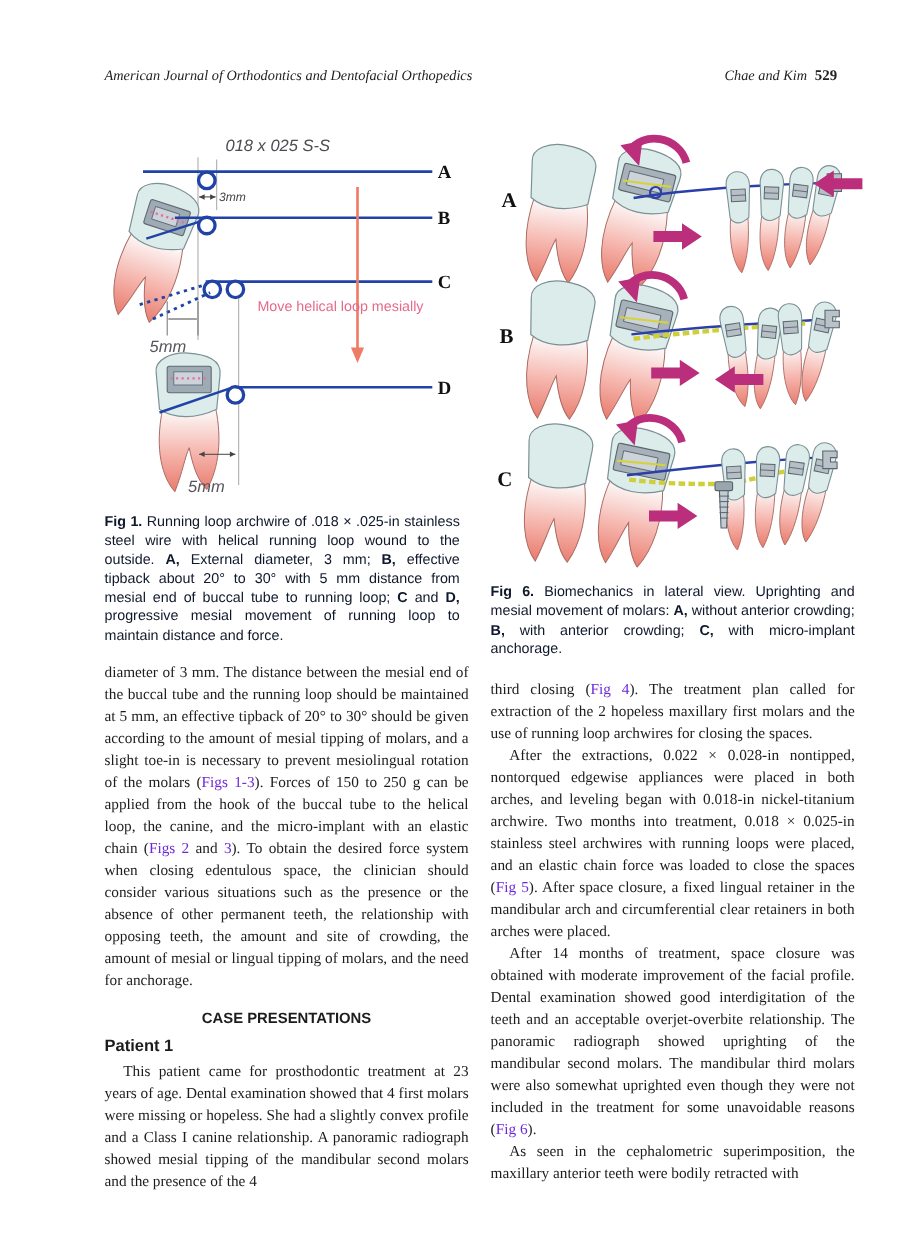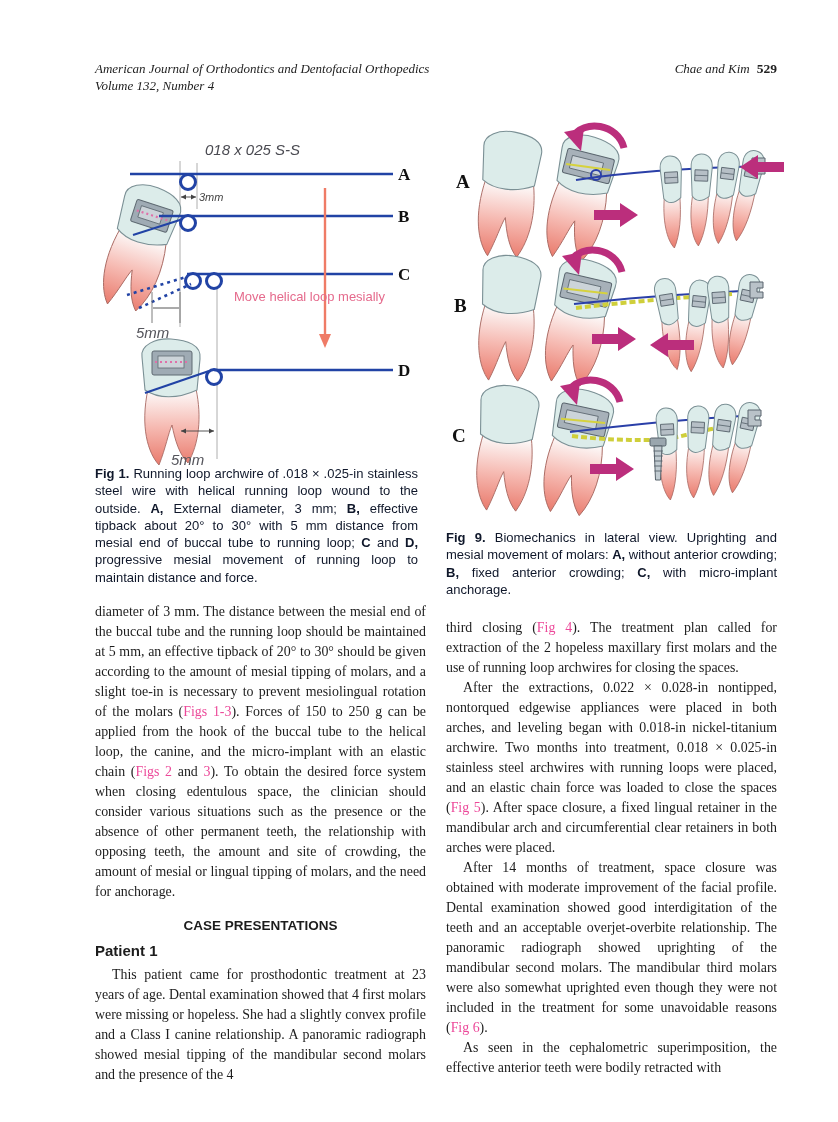--- a/index.html
+++ b/index.html
@@ -1,52 +1,51 @@
 <!DOCTYPE html>
 <html><head>
 <meta charset="utf-8">
 <style>
   html,body{margin:0;padding:0;background:#ffffff;}
   .page{position:relative;width:838px;height:1122px;background:#fff;overflow:hidden;
         font-family:"Liberation Serif",serif;color:#1c1c1c;margin-left:12px;}
   
   .hdr-left{position:absolute;left:83px;top:61px;font-style:italic;font-size:13px;line-height:16.5px;color:#222;}
-  .hdr-right{position:absolute;top:61px;left:434px;width:331px;text-align:right;font-size:13px;color:#222;}
+  .hdr-right{position:absolute;top:61px;left:418px;width:331px;text-align:right;font-size:13px;color:#222;}
   .hdr-right .authors{font-style:italic;}
   .hdr-right .pagenum{font-weight:bold;font-style:normal;font-size:13.5px;margin-left:7px;}
   
-  .fig1-wrap{position:absolute;left:75px;top:131px;width:340px;height:348px;}
+  .fig1-wrap{position:absolute;left:75px;top:113px;width:340px;height:348px;}
   .fig2-wrap{position:absolute;left:434px;top:118px;width:341px;height:398px;}
   
   .caption{position:absolute;font-family:Liberation Sans, sans-serif;font-size:13px;line-height:17.3px;
            text-align:justify;color:#0f172a;}
   #fig1-caption{left:83px;top:465px;width:323px;}
   #fig2-caption{left:434px;top:529px;width:331px;}
   
   .bodycol{position:absolute;width:331px;font-size:13.9px;line-height:20px;text-align:justify;}
   #left-body{left:83px;top:602px;}
   #right-body{left:434px;top:618px;}
   .para{margin:0;font-family:Liberation Serif, serif;}
   .para.indent{text-indent:17px;}
   .sec-heading{font-family:"Liberation Sans",sans-serif;font-weight:bold;font-size:13.5px;
                margin-top:14px;margin-bottom:0;text-align:center;}
   .sub-heading{font-family:"Liberation Sans",sans-serif;font-weight:bold;font-size:15px;
                margin-top:5px;margin-bottom:4px;text-align:left;}
   .seg-bold{font-weight:bold;}
-  .fig-link{color:#ec4899;}
+  .fig-link{color:#6d28d9;}
   svg{display:block;}
 </style>
 </head>
 <body>
 
 <div class="page">
 
   <div class="hdr-left">
     <div>American Journal of Orthodontics and Dentofacial Orthopedics</div>
-    <div>Volume 132, Number 4</div>
   </div>
   <div class="hdr-right">
     <span class="authors">Chae and Kim</span><span class="pagenum">529</span>
   </div>
 
   <div class="fig1-wrap">
   <svg width="340" height="348" viewBox="0 0 340 348">
     <defs>
       <linearGradient id="gRoot" x1="0" y1="0" x2="0" y2="1">
         <stop offset="0" stop-color="#fdfdfd"></stop>
@@ -209,28 +208,28 @@
       <use href="#antT" transform="translate(284,28) rotate(12,13,44)"></use>
       <use href="#hook" transform="translate(302,34)"></use>
       <use href="#implantDef" transform="translate(204,62)"></use>
       <use href="#curl" transform="translate(120,4)"></use>
       <use href="#arrowR" transform="translate(144,84)"></use>
     </g>
   </svg>
   </div>
 
   <div id="fig1-caption" class="caption"><span class="seg-bold">Fig 1.</span><span> Running loop archwire of .018 × .025-in stainless steel wire with helical running loop wound to the outside. </span><span class="seg-bold">A,</span><span> External diameter, 3 mm; </span><span class="seg-bold">B,</span><span> effective tipback about 20° to 30° with 5 mm distance from mesial end of buccal tube to running loop; </span><span class="seg-bold">C</span><span> and </span><span class="seg-bold">D,</span><span> progressive mesial movement of running loop to maintain distance and force.</span></div>
-  <div id="fig2-caption" class="caption"><span class="seg-bold">Fig 9.</span><span> Biomechanics in lateral view. Uprighting and mesial movement of molars: </span><span class="seg-bold">A,</span><span> without anterior crowding; </span><span class="seg-bold">B,</span><span> fixed anterior crowding; </span><span class="seg-bold">C,</span><span> with micro-implant anchorage.</span></div>
+  <div id="fig2-caption" class="caption"><span class="seg-bold">Fig 6.</span><span> Biomechanics in lateral view. Uprighting and mesial movement of molars: </span><span class="seg-bold">A,</span><span> without anterior crowding; </span><span class="seg-bold">B,</span><span> with anterior crowding; </span><span class="seg-bold">C,</span><span> with micro-implant anchorage.</span></div>
 
   <div id="left-body" class="bodycol">
       <div class="para"><span>diameter of 3 mm. The distance between the mesial end of the buccal tube and the running loop should be maintained at 5 mm, an effective tipback of 20° to 30° should be given according to the amount of mesial tipping of molars, and a slight toe-in is necessary to prevent mesiolingual rotation of the molars (</span><span class="fig-link">Figs 1-3</span><span>). Forces of 150 to 250 g can be applied from the hook of the buccal tube to the helical loop, the canine, and the micro-implant with an elastic chain (</span><span class="fig-link">Figs 2</span><span> and </span><span class="fig-link">3</span><span>). To obtain the desired force system when closing edentulous space, the clinician should consider various situations such as the presence or the absence of other permanent teeth, the relationship with opposing teeth, the amount and site of crowding, the amount of mesial or lingual tipping of molars, and the need for anchorage.</span></div>
       <div class="sec-heading">CASE PRESENTATIONS</div>
       <div class="sub-heading">Patient 1</div>
       <div class="para indent"><span>This patient came for prosthodontic treatment at 23 years of age. Dental examination showed that 4 first molars were missing or hopeless. She had a slightly convex profile and a Class I canine relationship. A panoramic radiograph showed mesial tipping of the mandibular second molars and the presence of the 4</span></div>
     </div>
   <div id="right-body" class="bodycol">
       <div class="para"><span>third closing (</span><span class="fig-link">Fig 4</span><span>). The treatment plan called for extraction of the 2 hopeless maxillary first molars and the use of running loop archwires for closing the spaces.</span></div>
       <div class="para indent"><span>After the extractions, 0.022 × 0.028-in nontipped, nontorqued edgewise appliances were placed in both arches, and leveling began with 0.018-in nickel-titanium archwire. Two months into treatment, 0.018 × 0.025-in stainless steel archwires with running loops were placed, and an elastic chain force was loaded to close the spaces (</span><span class="fig-link">Fig 5</span><span>). After space closure, a fixed lingual retainer in the mandibular arch and circumferential clear retainers in both arches were placed.</span></div>
       <div class="para indent"><span>After 14 months of treatment, space closure was obtained with moderate improvement of the facial profile. Dental examination showed good interdigitation of the teeth and an acceptable overjet-overbite relationship. The panoramic radiograph showed uprighting of the mandibular second molars. The mandibular third molars were also somewhat uprighted even though they were not included in the treatment for some unavoidable reasons (</span><span class="fig-link">Fig 6</span><span>).</span></div>
-      <div class="para indent"><span>As seen in the cephalometric superimposition, the effective anterior teeth were bodily retracted with</span></div>
+      <div class="para indent"><span>As seen in the cephalometric superimposition, the maxillary anterior teeth were bodily retracted with</span></div>
     </div>
 
 </div>
 
 </body></html>

